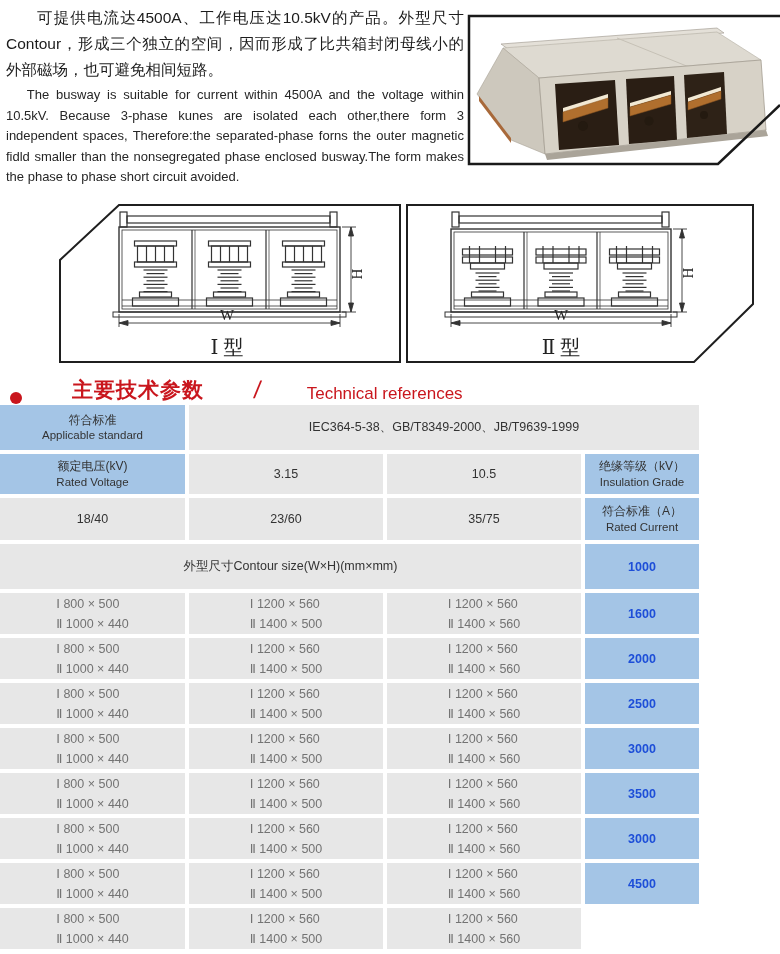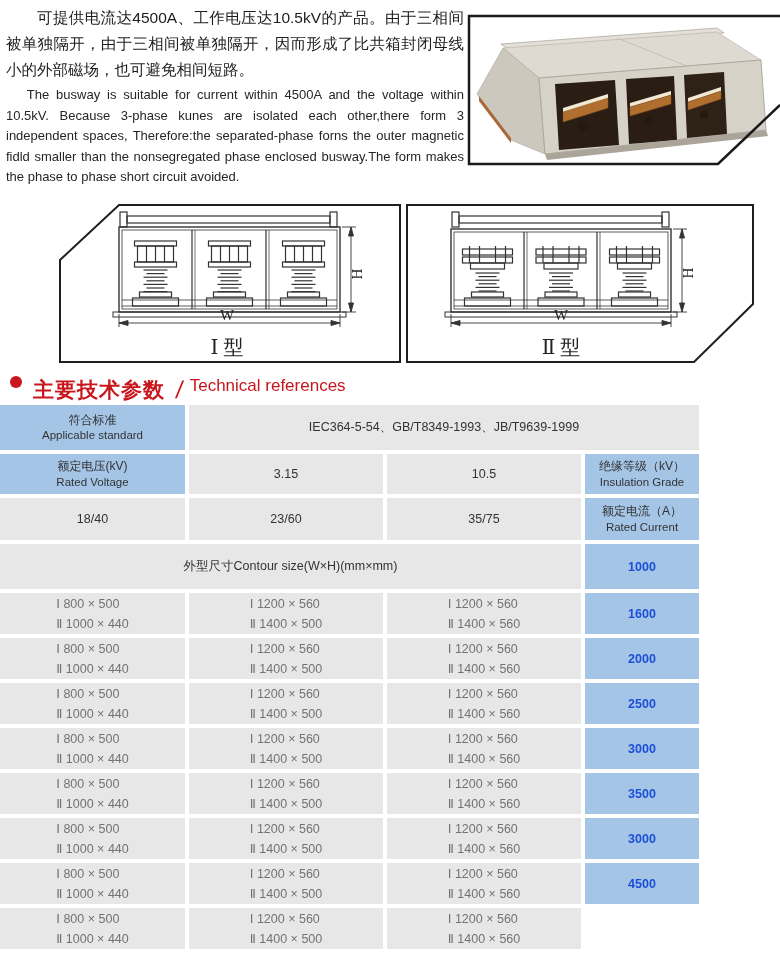--- a/index.html
+++ b/index.html
@@ -13,21 +13,21 @@
   .intro-zh { font-size:15.5px; line-height:26px; text-align:justify; text-indent:2em; color:#1c1c1c; margin:0; }
   .intro-en { font-size:13px; line-height:20.5px; text-align:justify; text-indent:1.6em; color:#262626; margin:2px 0 0 0; }
   
   .photo-frame { position:absolute; left:467px; top:14px; width:313px; height:152px; }
   
   .diagrams { position:absolute; left:0; top:195px; width:780px; height:180px; }
   .panel-svg { position:absolute; top:7px; }
   .p1 { left:57px; }
   .p2 { left:404px; }
   
-  .section-header { position:absolute; left:10px; top:376px; display:flex; align-items:flex-start; }
+  .section-header { position:absolute; left:10px; top:376px; display:flex; align-items:flex-end;gap:39px; }
   .bullet { width:12px; height:12px; border-radius:50%; background:#c9161d; margin-right:11px; flex:none; }
   .sec-zh { font-size:21px; font-weight:bold; color:#c9161d; letter-spacing:1px; }
   .sec-slash { font-size:24px; color:#c9161d; margin:0 7px 0 11px; font-weight:300; transform:skewX(-8deg); }
   .sec-en { font-size:17px; color:#c9161d; }
   
   .tech-table {
     position:absolute; left:0; top:405px; width:699px;
     display:grid; grid-template-columns:185px 194px 194px 1fr;
     grid-template-rows:45px 40px 42px 45px; grid-auto-rows:41px;
     gap:4px; background:#ffffff;
@@ -39,21 +39,21 @@
   .en  { font-size:11.5px; color:#333; line-height:1.3; }
   .val { font-size:12.5px; color:#333; }
   .dim-lines { display:inline-block; text-align:left; font-size:12.5px; line-height:1.6; color:#737373; }
   .cur { font-size:12.5px; color:#1d4ed8;font-weight:bold; }
   svg text { font-family:"Liberation Serif","DejaVu Serif",serif; fill:#222; }
 </style>
 </head>
 <body>
 
 <div class="intro">
-  <p class="intro-zh">可提供电流达4500A、工作电压达10.5kV的产品。由于三相间被单独隔开，由于三相间被单独隔开，因而形成了比共箱封闭母线小的外部磁场，也可避免相间短路。</p>
+  <p class="intro-zh">可提供电流达4500A、工作电压达10.5kV的产品。外型尺寸Contour，形成三个独立的空间，因而形成了比共箱封闭母线小的外部磁场，也可避免相间短路。</p>
   <p class="intro-en">The busway is suitable for current within 4500A and the voltage within 10.5kV. Because 3-phase kunes are isolated each other,there form 3 independent spaces, Therefore:the separated-phase forns the outer magnetic fidld smaller than the nonsegregated phase enclosed busway.The form makes the phase to phase short circuit avoided.</p>
 </div>
 
 <div class="photo-frame">
   <svg width="313" height="152" viewBox="0 0 313 152">
     <g>
 
       <polygon points="34,30 250,14 257,19 41,35" fill="#e4e0d8" stroke="#9a948a" stroke-width="0.6"></polygon>
 
       <polygon points="36,34 250,18 294,46 72,64" fill="#dedad1" stroke="#b3aea3" stroke-width="0.6"></polygon>
@@ -216,21 +216,21 @@
   <span class="sec-slash">/</span>
   <span class="sec-en">Technical references</span>
 </div>
 
 <div class="tech-table">
   <div class="cl">
     <div class="zh">符合标准</div>
     <div class="en">Applicable standard</div>
   </div>
   <div class="cd span3">
-    <div class="val">IEC364-5-54、GB/T8349-1993、JB/T9639-1999</div>
+    <div class="val">IEC364-5-38、GB/T8349-2000、JB/T9639-1999</div>
   </div>
 
   <div class="cl">
     <div class="zh">额定电压(kV)</div>
     <div class="en">Rated Voltage</div>
   </div>
   <div class="cd">
       <div class="val">3.15</div>
     </div>
   <div class="cd">
@@ -245,21 +245,21 @@
       <div class="val">18/40</div>
     </div>
   <div class="cd">
       <div class="val">23/60</div>
     </div>
   <div class="cd">
       <div class="val">35/75</div>
     </div>
 
   <div class="cl">
-    <div class="zh">额定电流（A）</div>
+    <div class="zh">符合标准（A）</div>
     <div class="en">Rated Current</div>
   </div>
   <div class="cd span3">
     <div class="val">外型尺寸Contour size(W×H)(mm×mm)</div>
   </div>
 
 <div class="cl">
       <div class="cur">1000</div>
     </div>
     <div class="cd">

